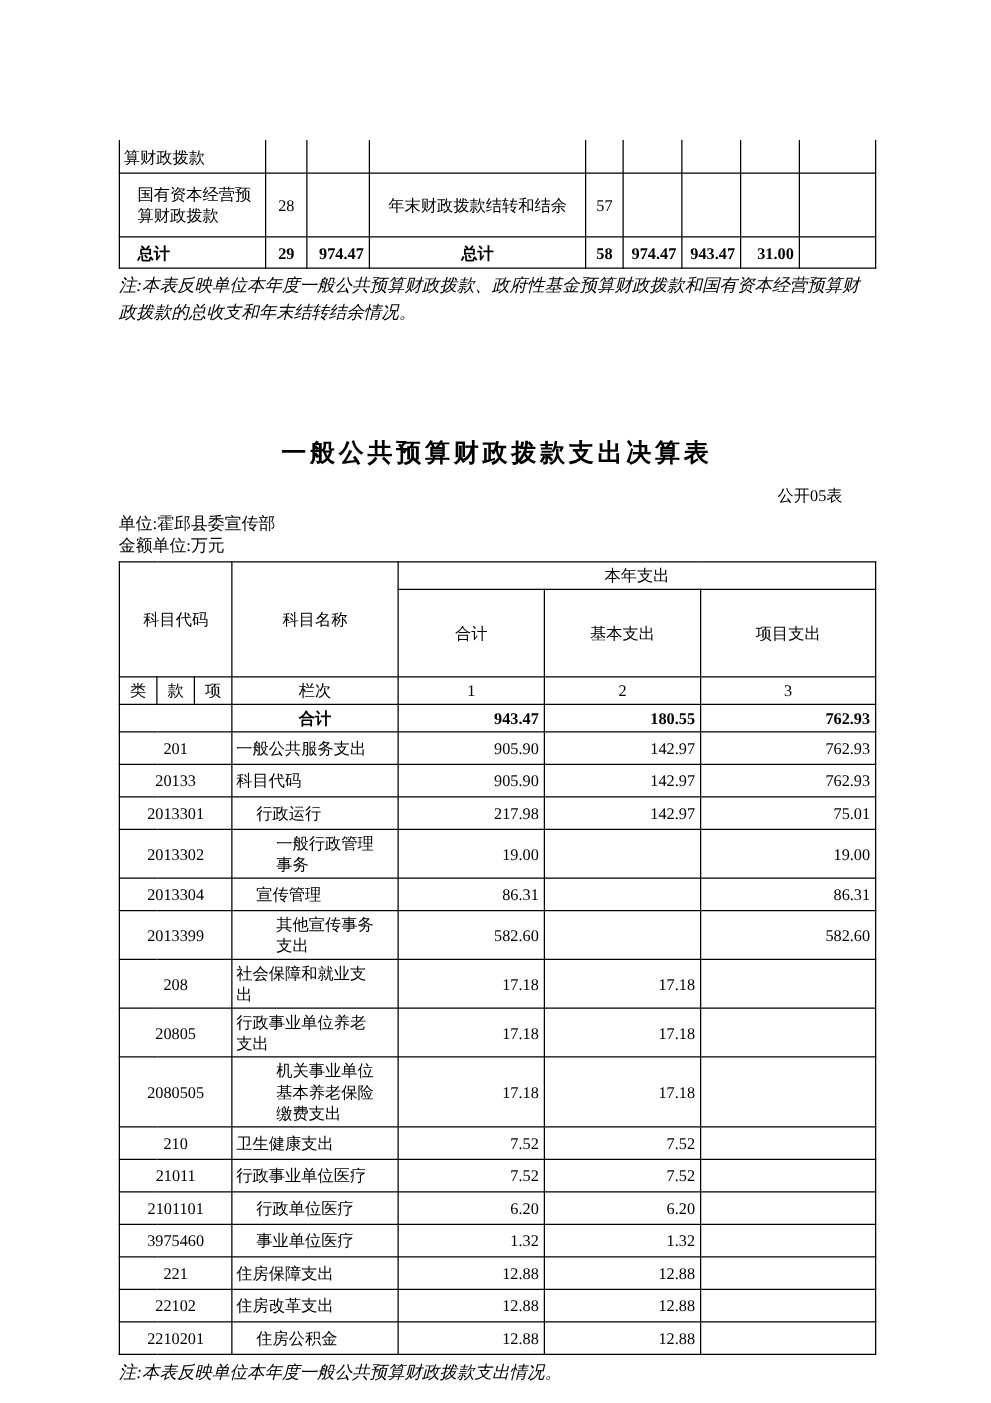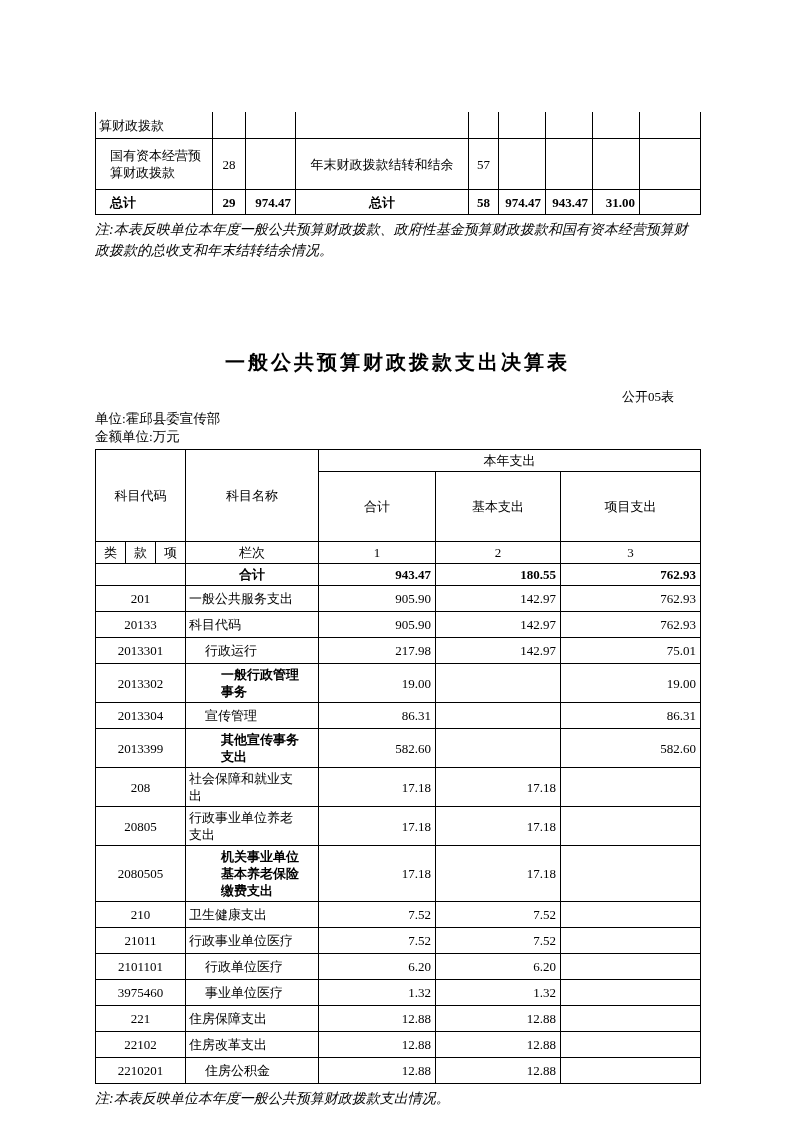--- a/index.html
+++ b/index.html
@@ -36,21 +36,21 @@
 
   
   .t-main thead tr:nth-child(1) { height: 22px; }
   .t-main thead tr:nth-child(2) { height: 70px; }
   .t-main thead tr:nth-child(3) { height: 20px; }
   .t-main thead tr:nth-child(4) { height: 20px; }
   .t-main tbody td { height: 21px; }
   .code { text-align: center; padding-left: 3px; }
   .name { text-align: left; padding: 2px 14px 2px 3px; }
   .name.ind1 { padding-left: 19px; }
-  .name.ind2 { padding-left: 35px; font-weight: bold; }
+  .name.ind2 { padding-left: 35px; }
 
   .note { font-size: 14px; line-height: 21px; margin: 4px 0 0; width: 605px; font-style: italic; }
   .title {
     font-size: 20px;
     font-weight: bold;
     letter-spacing: 3px;
     text-align: center;
     margin: 88px 0 0;
     width: 605px;
   }

